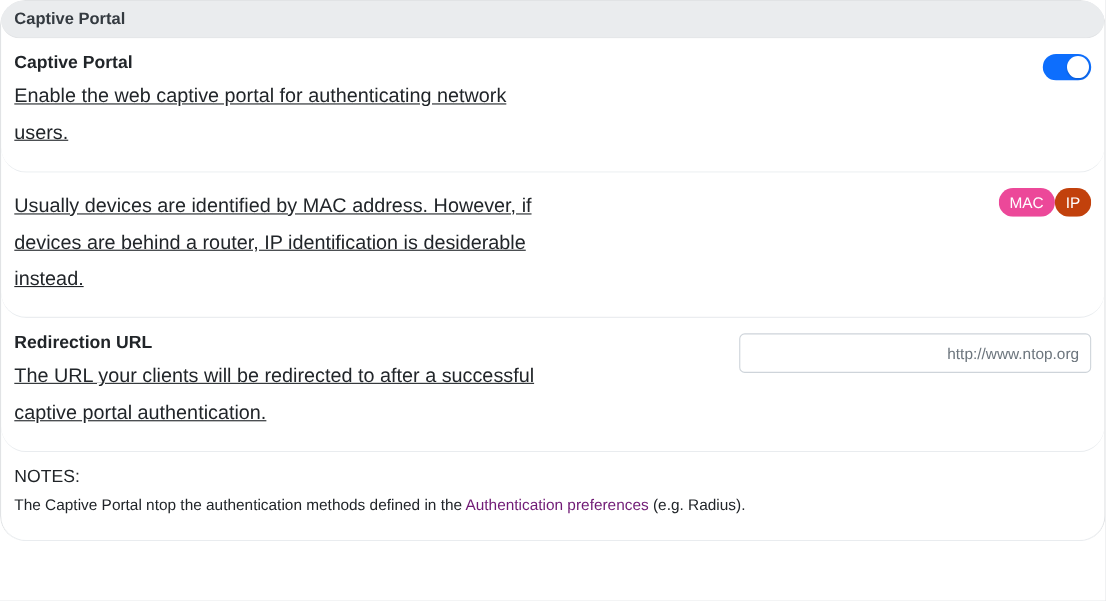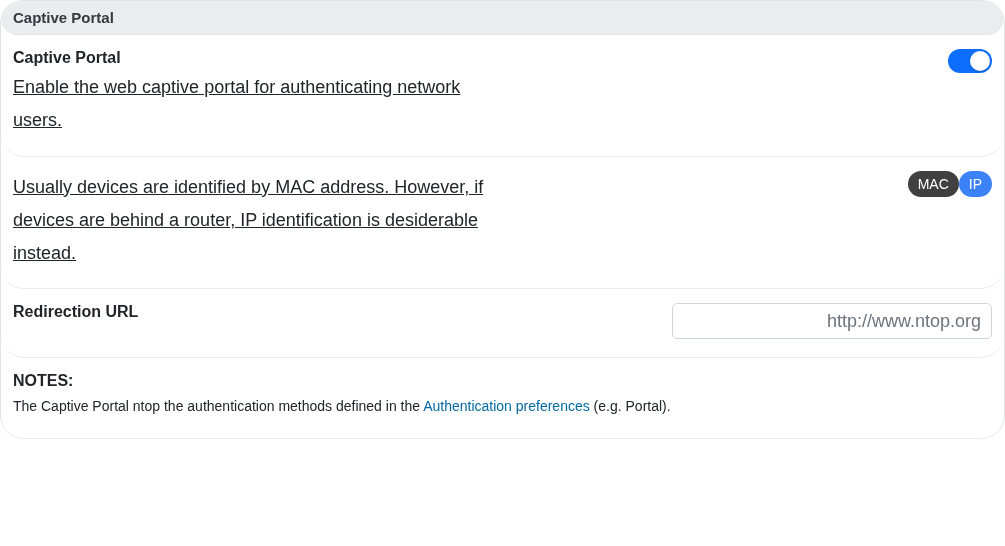--- a/index.html
+++ b/index.html
@@ -79,51 +79,51 @@
     border-radius: 4px;
     overflow: hidden;
     font-size: 14px;
   }
   .segment .seg-btn {
     padding: 5px 10px;
     cursor: pointer;
     color: #fff;
     user-select: none;
   }
-  .seg-mac { background: #404040; }
-  .seg-ip  { background: #3b82f6; }
+  .seg-mac { background: #ec4899; }
+  .seg-ip  { background: #c2410c; }
   
   .url-input {
     width: 320px;
     height: 36px;
     border: 1px solid #ced4da;
     border-radius: 5px;
     padding: 6px 10px;
-    font-size: 18px;
+    font-size: 14px;
     text-align: right;
     color: #495057;
     background: #fff;
   }
   .url-input::placeholder { color: #6c757d; }
   
   .notes {
     padding: 14px 12px 18px 12px;
     border-bottom: 1px solid #e9ecef;
   }
   .notes h3 {
     font-size: 16px;
-    font-weight: 700;
+    font-weight: 400;
     margin-bottom: 4px;
   }
   .notes p {
     font-size: 14px;
     line-height: 1.85;
   }
   .notes a {
-    color: #0369a1;
+    color: #701a75;
     text-decoration: none;
     margin-top: 12px;
   }
 </style>
 </head>
 <body>
 
 <div class="panel">
 
   <div class="panel-header">
@@ -151,26 +151,27 @@
         <div class="seg-btn seg-mac">MAC</div>
         <div class="seg-btn seg-ip">IP</div>
       </div>
     </div>
   </div>
 
 
   <div class="row">
     <div class="text-col">
       <h3>Redirection URL</h3>
+      <p class="desc">The URL your clients will be redirected to after a successful captive portal authentication.</p>
     </div>
     <div class="ctrl-col">
       <input type="text" class="url-input" placeholder="http://www.ntop.org" style="">
     </div>
   </div>
 
   <div class="notes">
     <h3>NOTES:</h3>
     <p>
-      <span>The Captive Portal ntop the authentication methods defined in the </span><a href="#">Authentication preferences</a><span> (e.g. Portal).</span>
+      <span>The Captive Portal ntop the authentication methods defined in the </span><a href="#">Authentication preferences</a><span> (e.g. Radius).</span>
     </p>
   </div>
 
 </div>
 
 </body></html>

